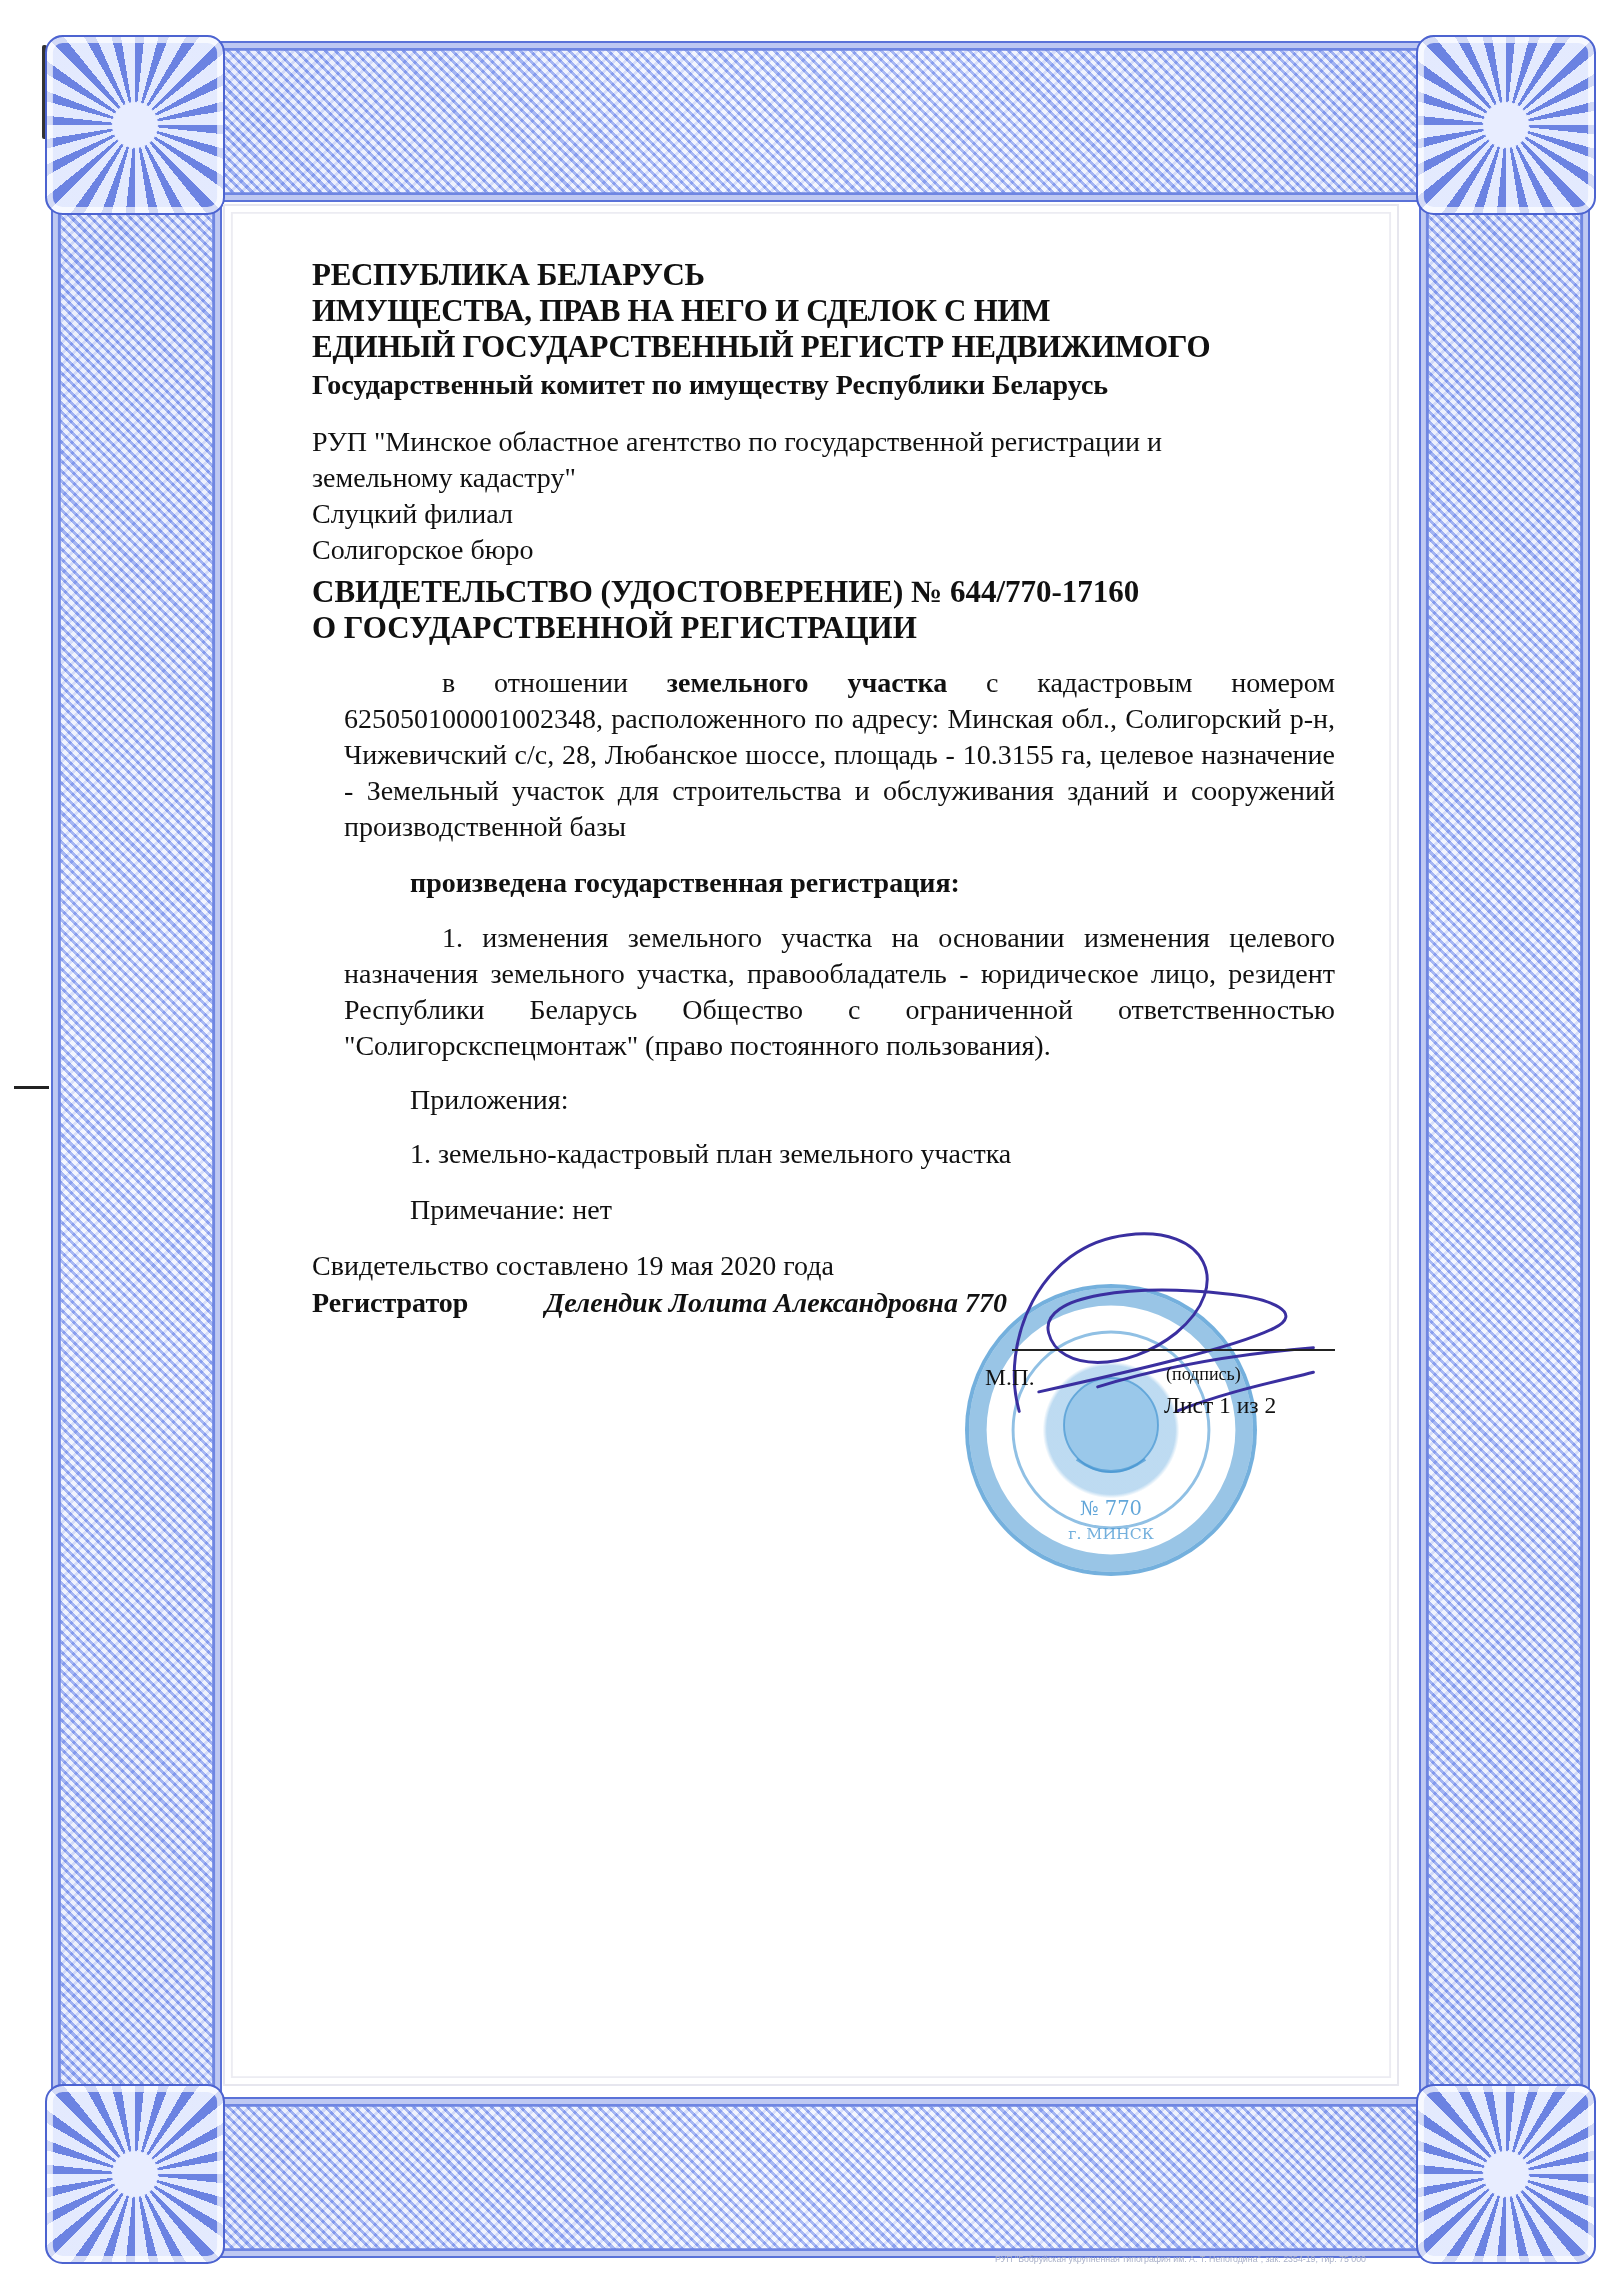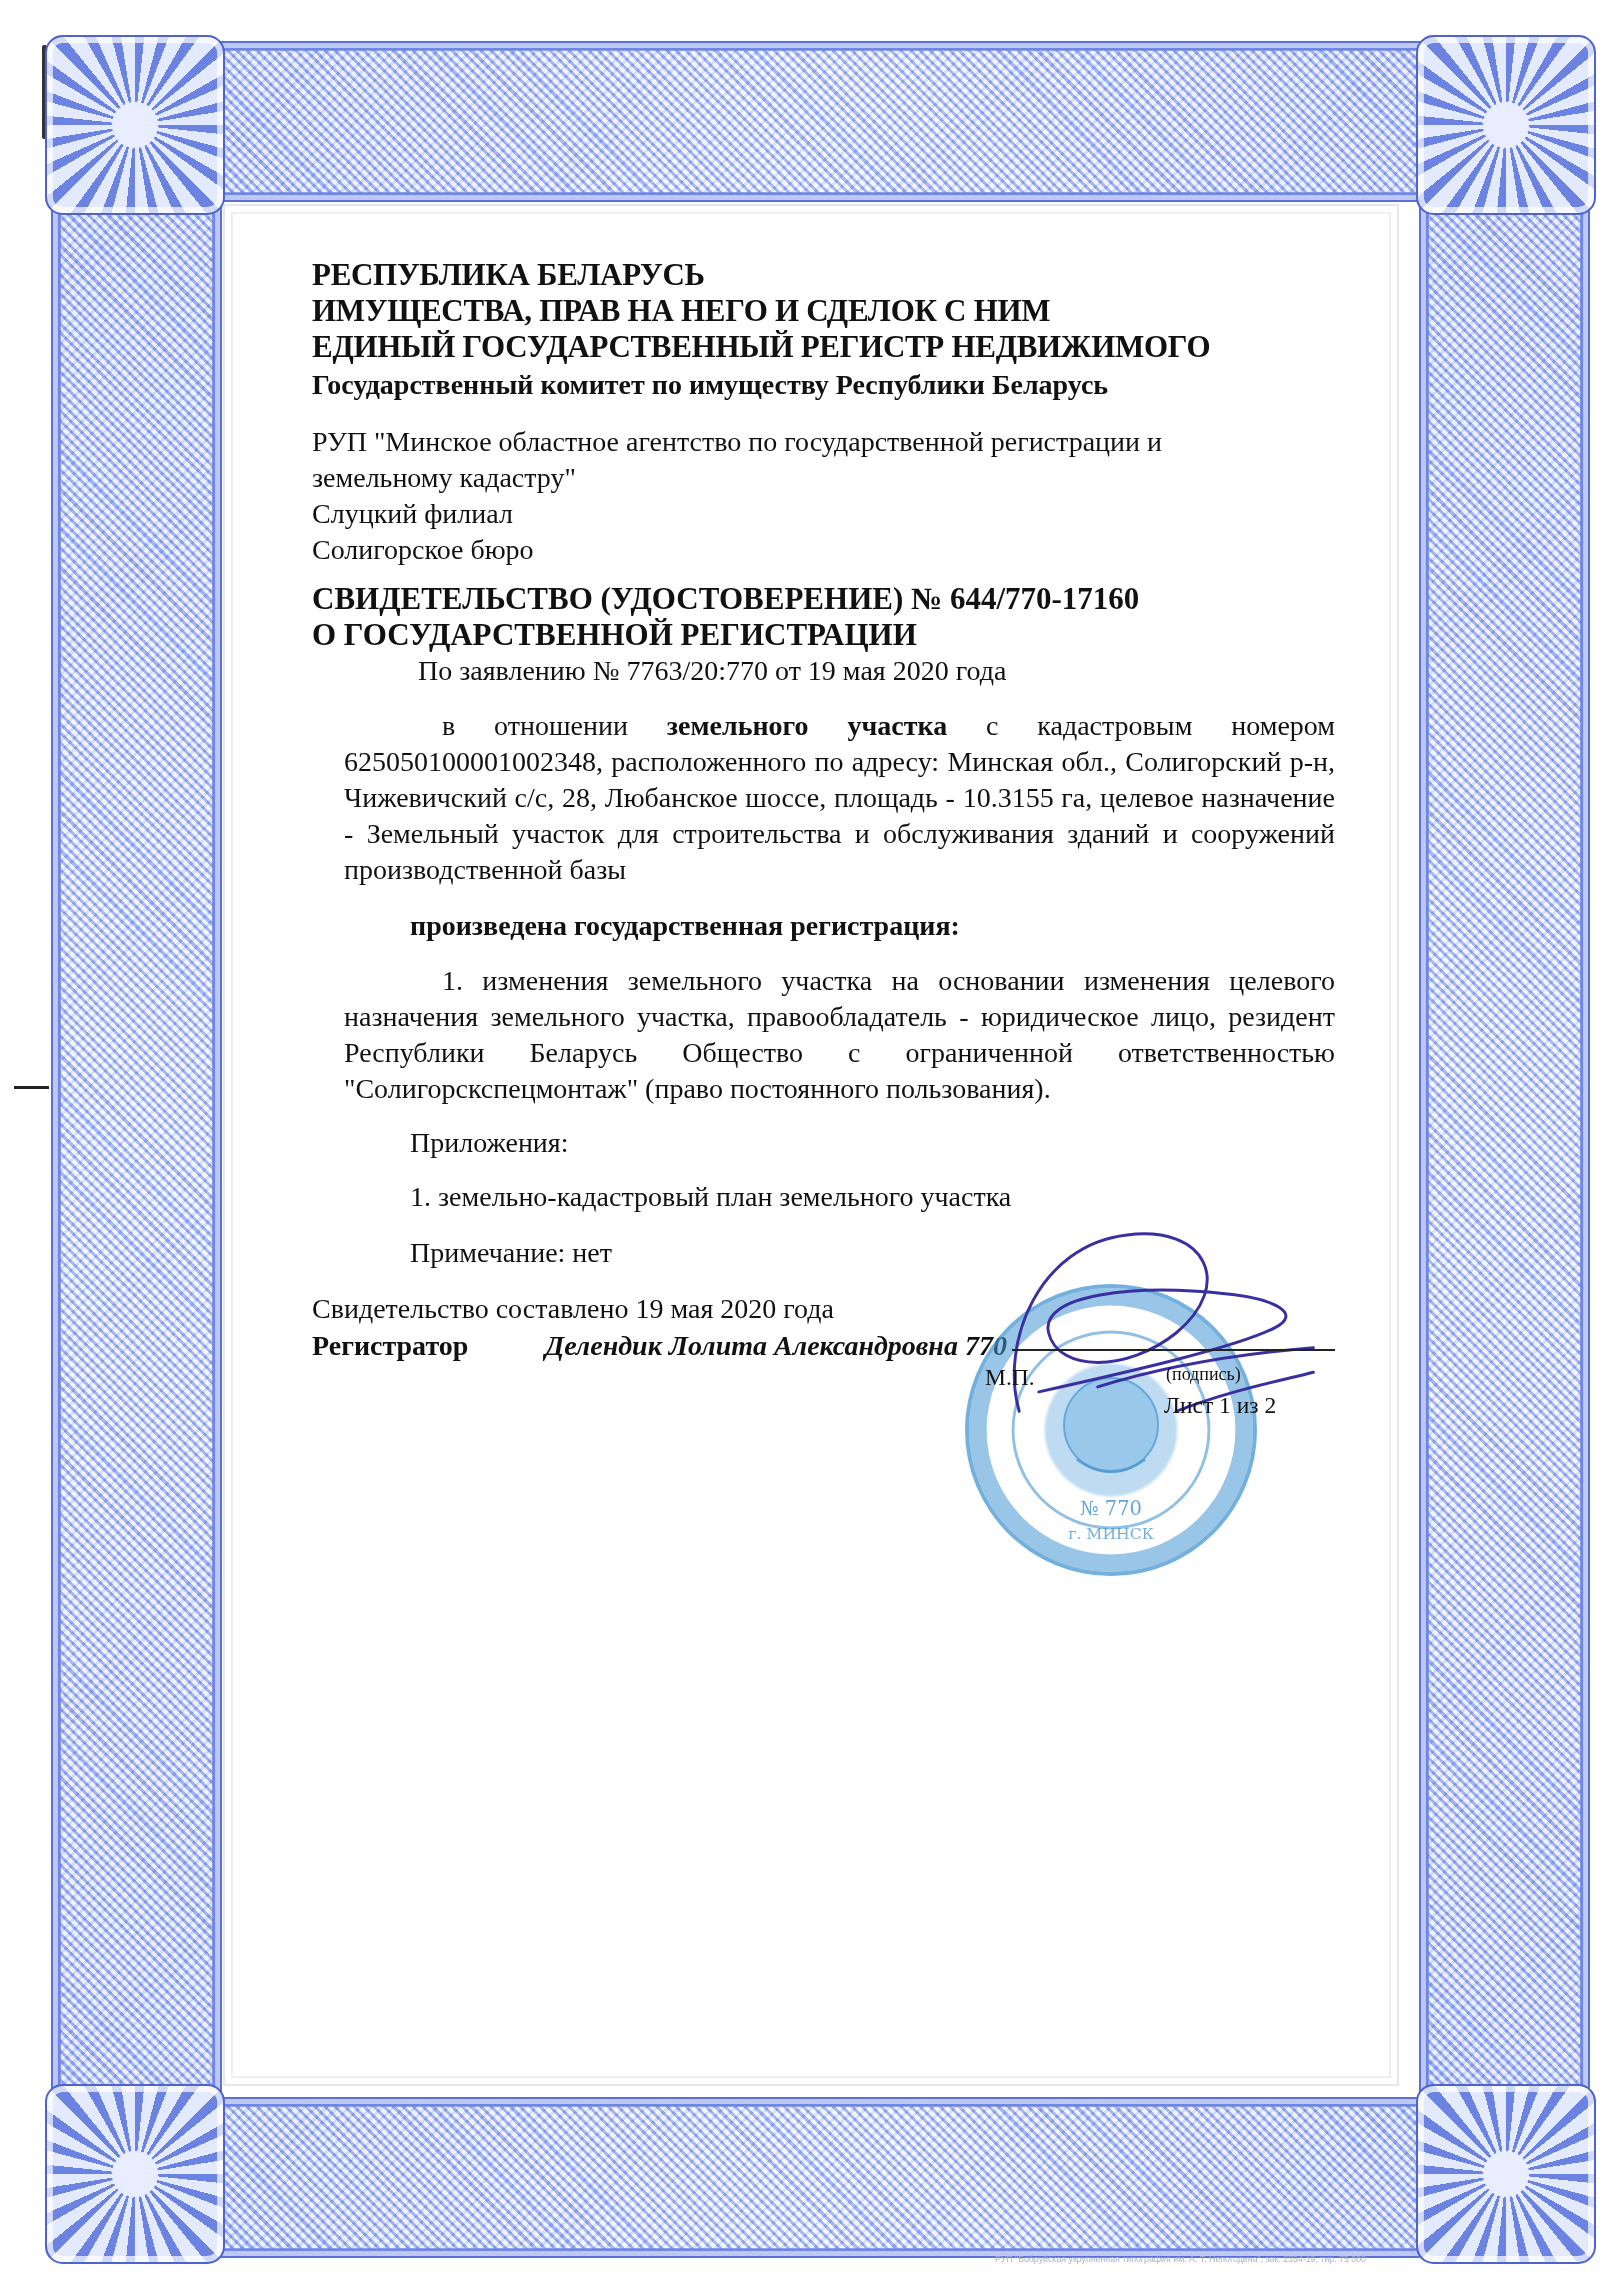--- a/index.html
+++ b/index.html
@@ -35,21 +35,21 @@
            box-shadow: inset 0 0 0 5.9px #ffffff, inset 0 0 0 7.8px #ececf2; }
 
   .scan-mark-top { position: absolute; left: 42px; top: 45px; width: 4.9px; height: 94px; background: #333; border-radius: 2px; }
   .scan-mark-left { position: absolute; left: 13.7px; top: 1086px; width: 35px; height: 2.9px; background: #222; }
 
   .content { position: absolute; left: 312px; top: 257px; width: 1023px; }
   .center { text-align: left; }
   .h-bold { font-weight: bold; font-size: 31px; line-height: 36px; letter-spacing: -0.3px; }
   .h-sub { font-weight: bold; font-size: 28px; line-height: 39px; }
   .org { font-size: 28px; line-height: 36px; }
-  .cert { font-weight: bold; font-size: 31px; line-height: 36px; margin-top: 13px; }
+  .cert { font-weight: bold; font-size: 31px; line-height: 36px; margin-top: 6px; }
   .para { font-size: 28px; line-height: 36px; text-align: justify; margin-left: 32px; }
   .indent { text-indent: 98px; }
   .line { font-size: 28px; line-height: 36px; }
   .b { font-weight: bold; }
   .sp-top-s { margin-top: 18px; }
   .sp-top-m { margin-top: 19.6px; }
 
   .reg-row { position: relative; font-size: 28px; line-height: 36px; margin-top: 1px; height: 39px; font-weight: bold; }
   .reg-label { position: absolute; left: 0; top: 0; }
   .reg-name { position: absolute; left: 233px; top: 0; font-style: italic; }
@@ -100,21 +100,20 @@
     <div>РУП "Минское областное агентство по государственной регистрации и</div>
     <div>земельному кадастру"</div>
     <div>Слуцкий филиал</div>
     <div>Солигорское бюро</div>
   </div>
 
   <div class="center cert">
     <div>СВИДЕТЕЛЬСТВО (УДОСТОВЕРЕНИЕ) № 644/770-17160</div>
     <div>О ГОСУДАРСТВЕННОЙ РЕГИСТРАЦИИ</div>
   </div>
-  <div class="line" style="padding-left:106px">По заявлению № 7763/20:770 от 19 мая 2020 года</div>
 
   <div class="para indent sp-top-m"><span>в отношении </span><span class="b">земельного участка</span><span> с кадастровым номером 625050100001002348, расположенного по адресу: Минская обл., Солигорский р-н, Чижевичский с/с, 28, Любанское шоссе, площадь - 10.3155 га, целевое назначение - Земельный участок для строительства и обслуживания зданий и сооружений производственной базы</span></div>
 
   <div class="line b sp-top-m" style="padding-left:98px">произведена государственная регистрация:</div>
   <div class="para indent sp-top-m">1. изменения земельного участка на основании изменения целевого назначения земельного участка, правообладатель - юридическое лицо, резидент Республики Беларусь Общество с ограниченной ответственностью "Солигорскспецмонтаж" (право постоянного пользования).</div>
 
   <div class="line sp-top-s" style="padding-left:98px">Приложения:</div>
   <div class="line sp-top-s" style="padding-left:98px">1. земельно-кадастровый план земельного участка</div>
   <div class="line sp-top-m" style="padding-left:98px">Примечание: нет</div>
 

